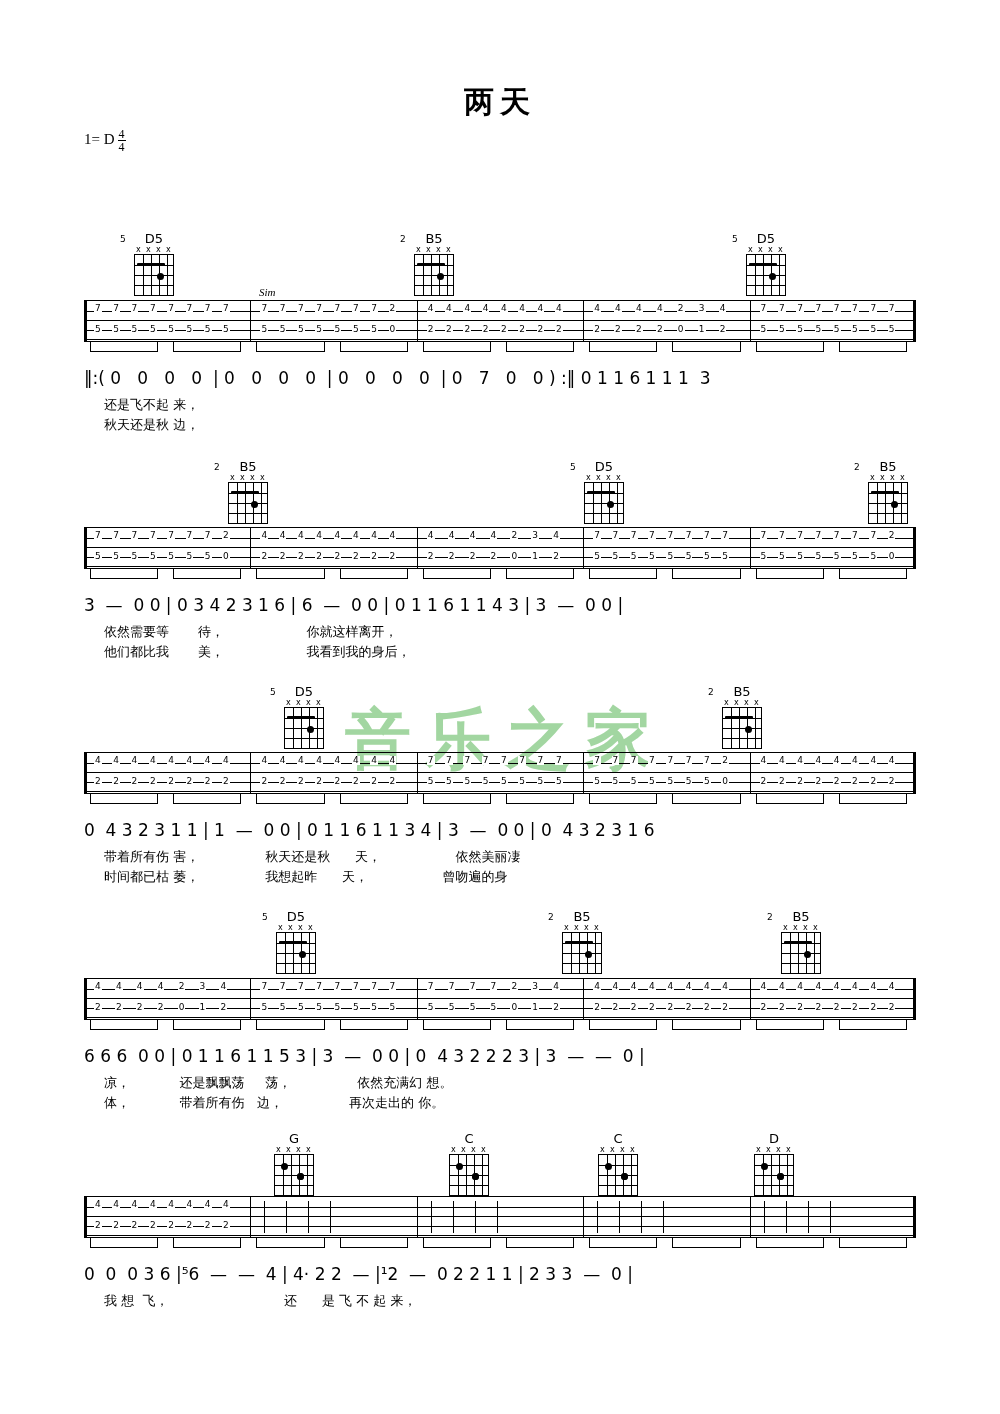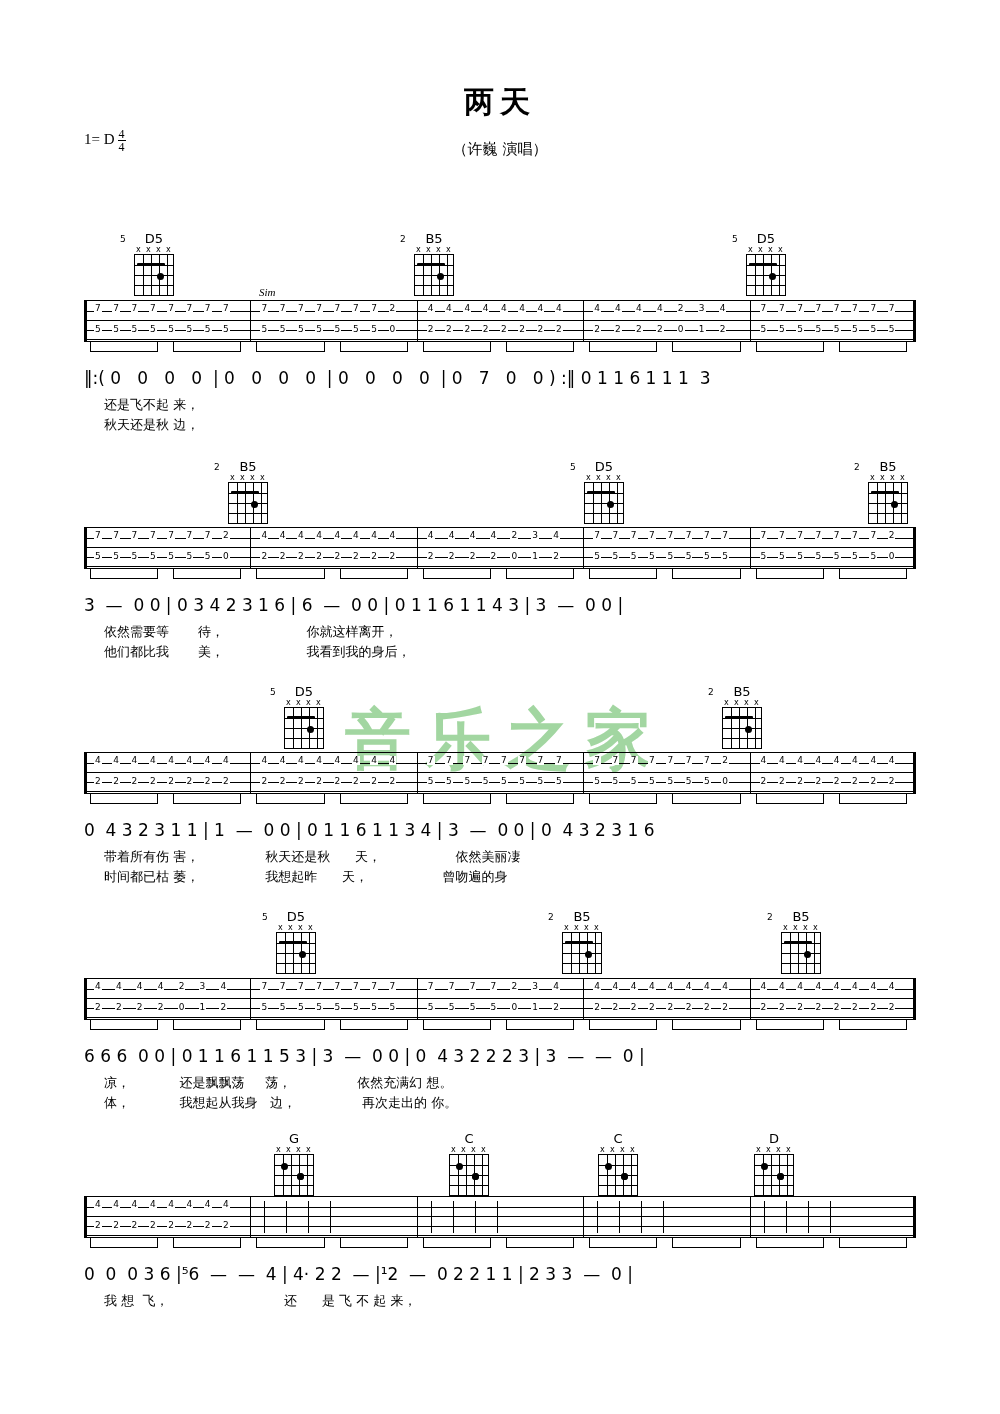--- a/index.html
+++ b/index.html
@@ -46,21 +46,20 @@
   
   .nn{position:absolute;font-size:17px;font-family:"DejaVu Sans",sans-serif;white-space:pre;letter-spacing:0px;}
   .lyr{position:absolute;font-size:13px;font-family:"DejaVu Sans",sans-serif;white-space:pre;}
 </style>
 </head>
 <body>
 
 <div class="sheet">
 
   <div class="title">两天</div>
-  <div class="subtitle">（许巍 演唱）</div>
   <div class="keysig">
     <span>1= D</span><span class="frac"><span class="num">4</span><span class="den">4</span></span>
   </div>
 
   <div class="wm">
     <div class="cn">音乐之家</div>
   </div>
 
   <div id="stage">
       <div class="chord" style="left:128px;top:232px;">
@@ -787,21 +786,21 @@
         <div class="hook" style="left:588.4px;width:67.20000000000005px;bottom:4px;"></div>
         <div class="u" style="left:671.6px;"></div>
         <div class="u" style="left:738.8000000000001px;"></div>
         <div class="hook" style="left:671.6px;width:67.20000000000005px;bottom:4px;"></div>
         <div class="u" style="left:754.8000000000001px;"></div>
         <div class="u" style="left:822.0000000000001px;"></div>
         <div class="hook" style="left:754.8000000000001px;width:67.20000000000005px;bottom:4px;"></div>
       </div>
       <div class="nn" style="left:84px;top:1046px;width:832px;">6 6 6  0 0 | 0 1 1 6 1 1 5 3 | 3  —  0 0 | 0  4 3 2 2 2 3 | 3  —  —  0 |</div>
       <div class="lyr" style="left:104px;top:1074px;width:812px;">凉，            还是飘飘荡     荡，                依然充满幻 想。</div>
-      <div class="lyr" style="left:104px;top:1094px;width:812px;">体，            我想起从我身   边，                再次走出的 你。</div>
+      <div class="lyr" style="left:104px;top:1094px;width:812px;">体，            带着所有伤   边，                再次走出的 你。</div>
       <div class="chord" style="left:268px;top:1132px;">
         <div class="nm">G</div>
         <div class="marks">
           <span style="left:8px;">x</span>
           <span style="left:18px;">x</span>
           <span style="left:28px;">x</span>
           <span style="left:38px;">x</span>
         </div>
         <div class="grid">
           <div class="v" style="left:8px;"></div>

